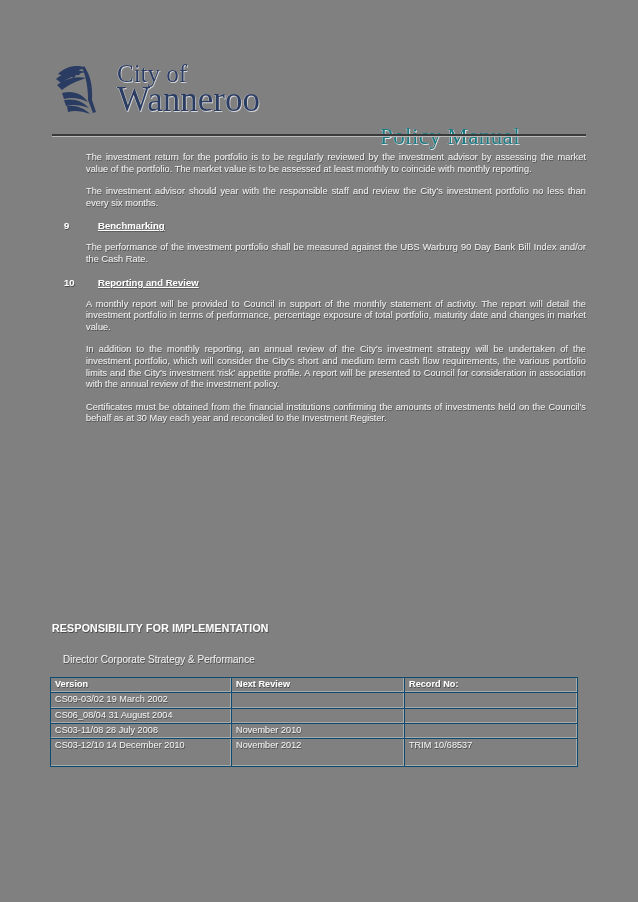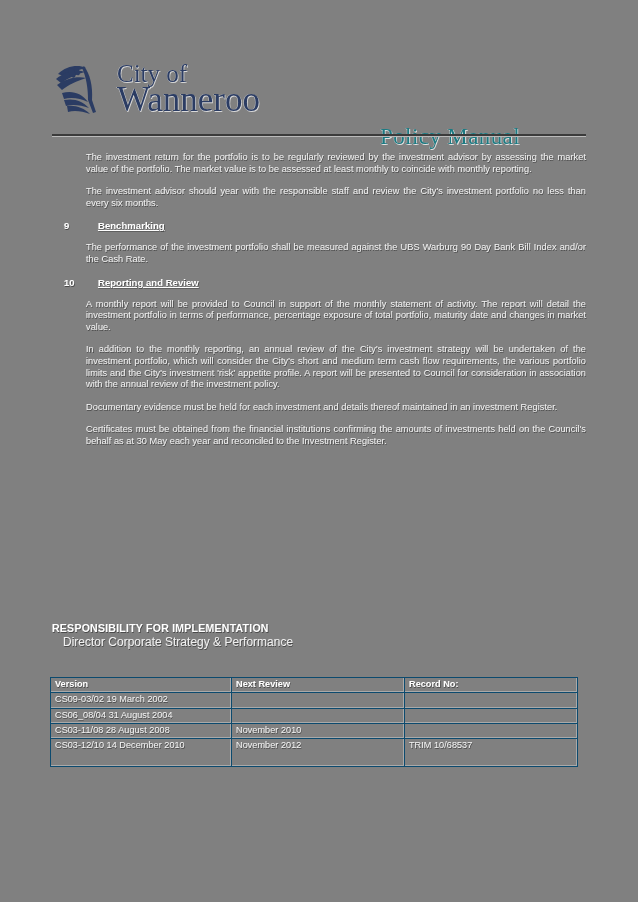--- a/index.html
+++ b/index.html
@@ -125,23 +125,23 @@
   .resp-title {
     color: #ffffff;
     font-size: 10.6px;
     font-weight: bold;
     letter-spacing: 0.2px;
     line-height: 13px;
     text-shadow: 0.6px 0.6px 0 #4a4a4a, -0.4px -0.4px 0 #a5a5a5;
   }
   .resp-sub {
     color: #f0f0f0;
-    font-size: 12px;
+    font-size: 10px;
     line-height: 12px;
-    margin-top: 1px;
+    margin-top: 19px;
     text-shadow: 0.6px 0.6px 0 #4a4a4a, -0.4px -0.4px 0 #9e9e9e;
     padding-left: 11px;
   }
 
   
   .version-table {
     position: absolute;
     left: 50px;
     top: 677px;
     width: 500px;
@@ -210,21 +210,20 @@
     <div class="section-head">
       <span class="section-num">9</span><span class="section-title">Benchmarking</span>
     </div>
     <p class="para">The performance of the investment portfolio shall be measured against the UBS Warburg 90 Day Bank Bill Index and/or the Cash Rate.</p>
 
     <div class="section-head">
       <span class="section-num">10</span><span class="section-title">Reporting and Review</span>
     </div>
     <p class="para">A monthly report will be provided to Council in support of the monthly statement of activity. The report will detail the investment portfolio in terms of performance, percentage exposure of total portfolio, maturity date and changes in market value.</p>
     <p class="para">In addition to the monthly reporting, an annual review of the City's investment strategy will be undertaken of the investment portfolio, which will consider the City's short and medium term cash flow requirements, the various portfolio limits and the City's investment 'risk' appetite profile.  A report will be presented to Council for consideration in association with the annual review of the investment policy.</p>
-    <p class="para">Documentary evidence must be held for each investment and details thereof maintained in an investment Register.</p>
     <p class="para">Certificates must be obtained from the financial institutions confirming the amounts of investments held on the Council's behalf as at 30 May each year and reconciled to the Investment Register.</p>
   </div>
 
   <div class="resp-block">
     <div class="resp-title">RESPONSIBILITY FOR IMPLEMENTATION</div>
     <div class="resp-sub">Director Corporate Strategy &amp; Performance</div>
   </div>
 
   <table class="version-table">
     <thead>
@@ -239,21 +238,21 @@
         <td>CS09-03/02 19 March 2002</td>
         <td></td>
         <td></td>
       </tr>
       <tr>
         <td>CS06_08/04 31 August 2004</td>
         <td></td>
         <td></td>
       </tr>
       <tr>
-        <td>CS03-11/08 28 August 2008</td>
+        <td>CS03-11/08 28 July 2008</td>
         <td>November 2010</td>
         <td></td>
       </tr>
       <tr class="row-tall">
         <td>CS03-12/10 14 December 2010</td>
         <td>November 2012</td>
         <td>TRIM 10/68537</td>
       </tr>
     </tbody>
   </table>

